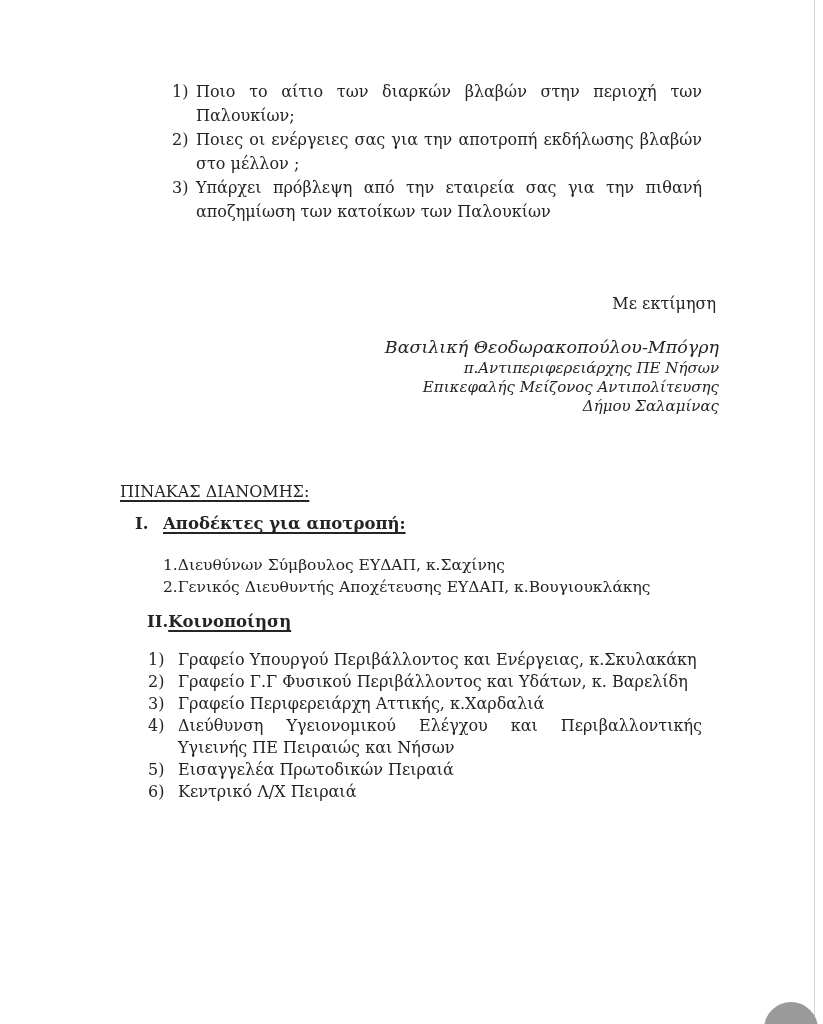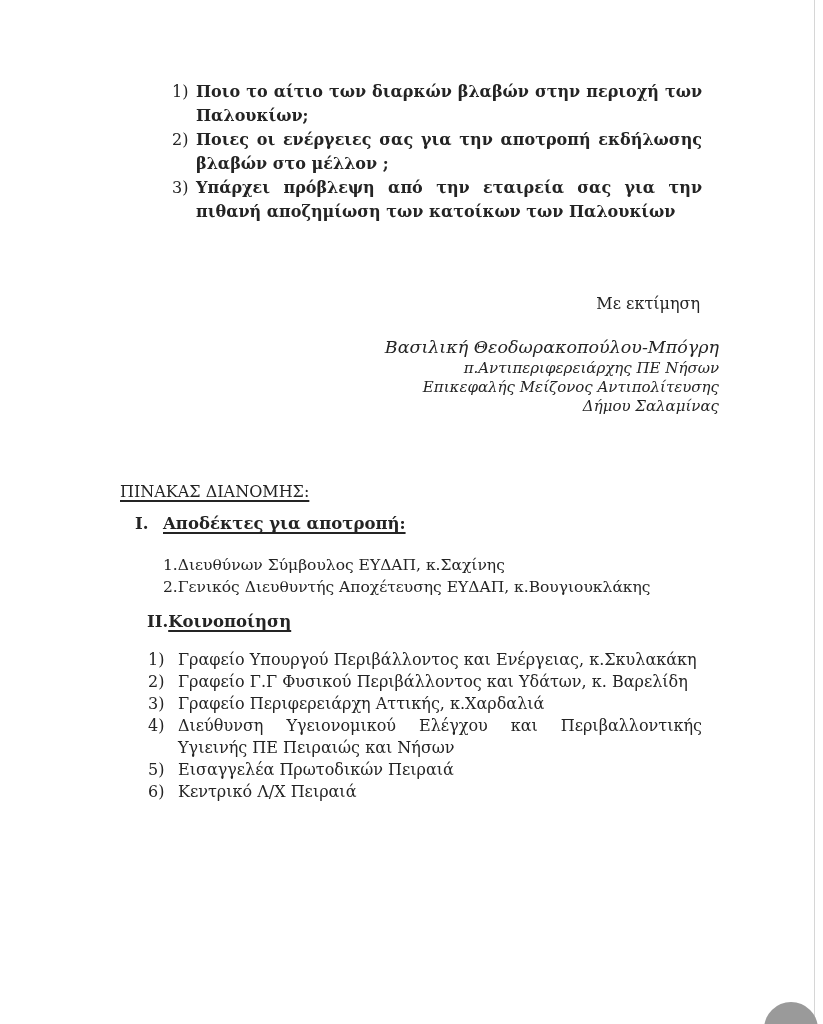--- a/index.html
+++ b/index.html
@@ -38,33 +38,33 @@
   
   .q-list {
     position: absolute;
     top: 80px; left: 172px;
     width: 530px;
     font-size: 16px;
     line-height: 24px;
   }
   .q-item { display: flex; }
   .q-num { flex: 0 0 24px; }
-  .q-text { flex: 1 1 auto; text-align: justify; font-weight: bold; }
+  .q-text { flex: 1 1 auto; text-align: justify; }
 
   .closing {
     position: absolute;
     top: 226px; left: 123px;
     width: 590px;
     font-size: 16px;
     line-height: 24px;
   }
 
   .valediction {
     position: absolute;
-    top: 294px; left: 0;
+    top: 294px; left: 16px;
     width: 700px;
     text-align: right;
     font-size: 16px;
   }
 
   .signature {
     position: absolute;
     top: 336px; left: 16px;
     width: 703px;
     text-align: right;

